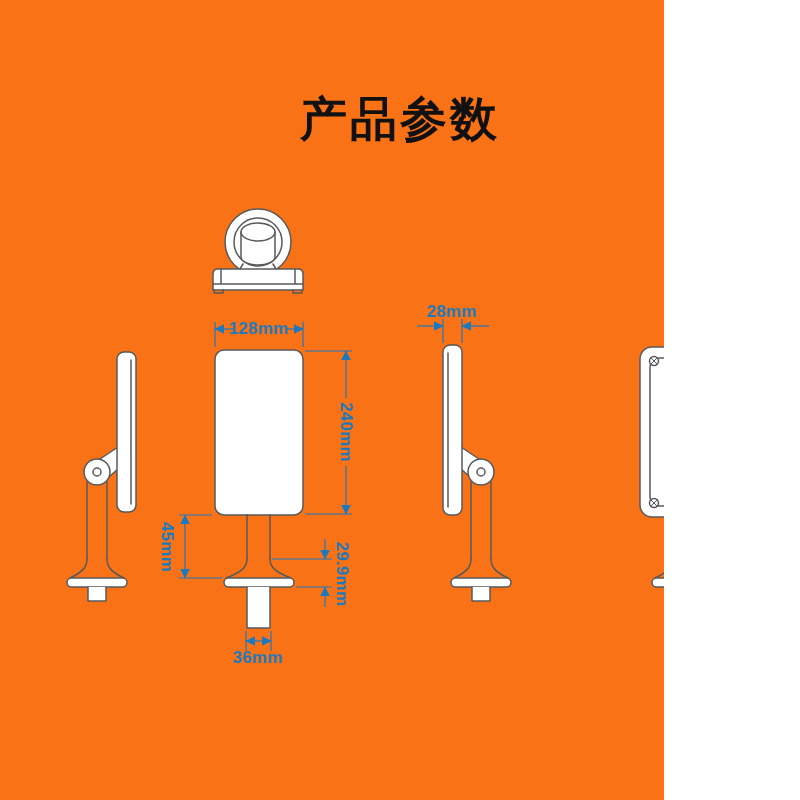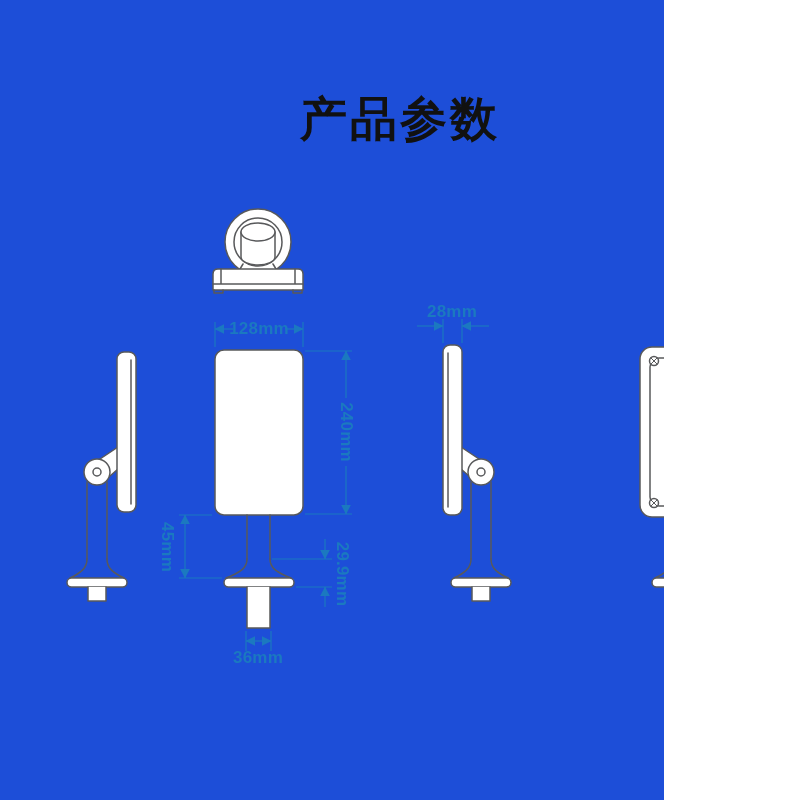--- a/index.html
+++ b/index.html
@@ -1,20 +1,20 @@
 <!DOCTYPE html>
 <html><head>
 <meta charset="utf-8">
 <style>
   html, body { margin: 0; padding: 0; background: #ffffff; }
   .page {
     position: relative;
     width: 664px;
     height: 800px;
-    background: #1d4ed8;
+    background: #f97316;
     overflow: hidden;
   }
   svg { display: block; }
   svg text {
     font-family: "Liberation Sans", "DejaVu Sans", sans-serif;
   }
   .title-text {
     font-size: 47px;
     font-weight: 600;
     letter-spacing: 3px;

